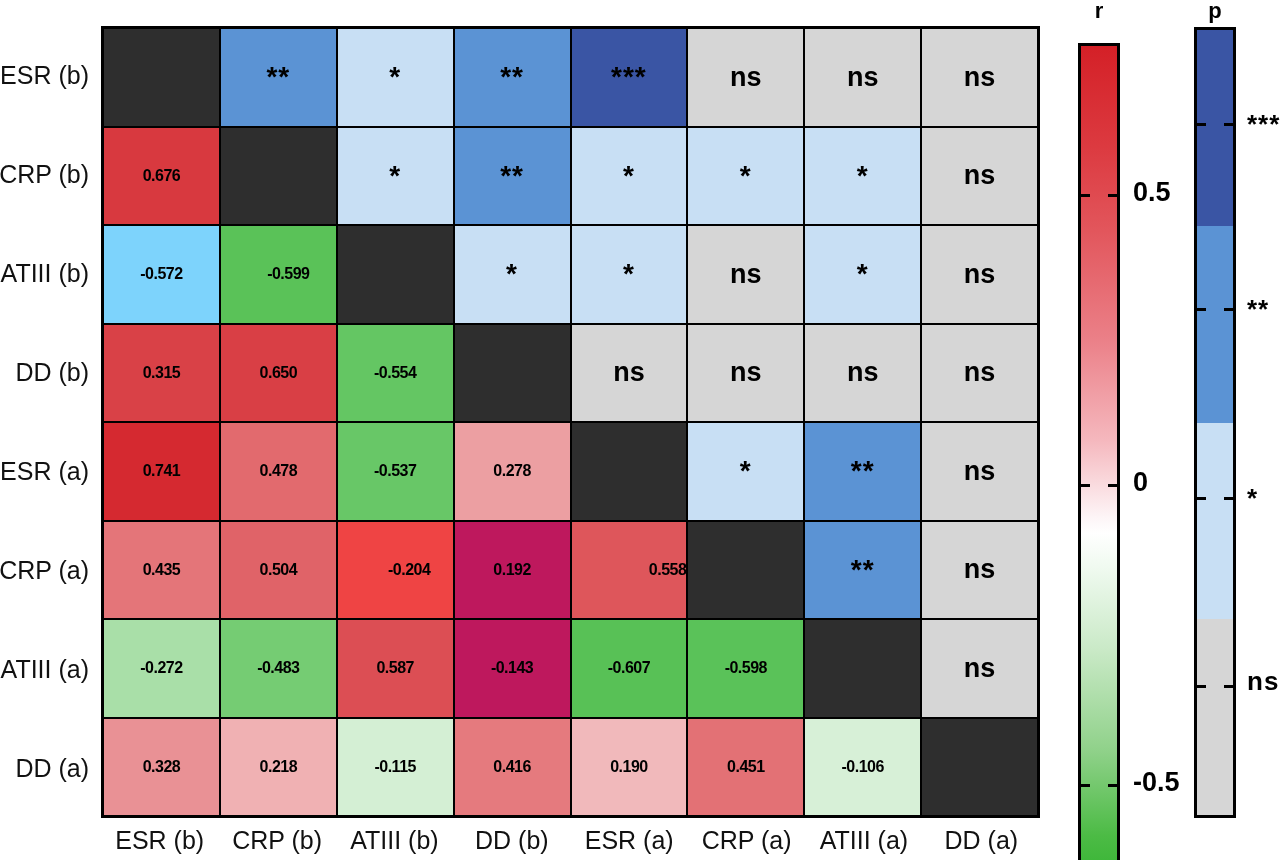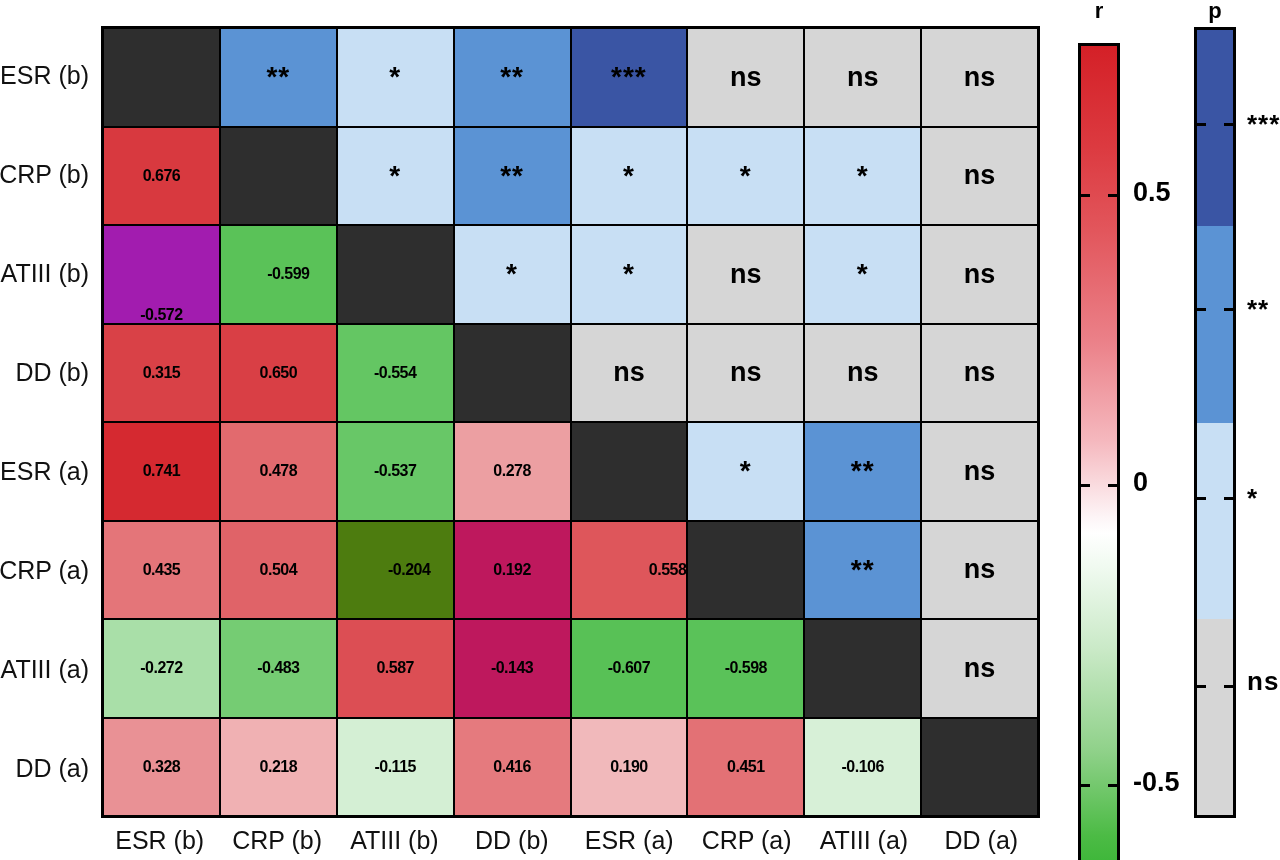--- a/index.html
+++ b/index.html
@@ -242,21 +242,21 @@
         </div>
         <div class="cell" style="background: rgb(200, 223, 244);">
           <span class="cell-text sig">*</span>
         </div>
         <div class="cell" style="background: rgb(200, 223, 244);">
           <span class="cell-text sig">*</span>
         </div>
         <div class="cell" style="background: rgb(214, 214, 214);">
           <span class="cell-text ns">ns</span>
         </div>
-        <div class="cell" style="background: #a21caf; align-items: flex-end;">
+        <div class="cell" style="background: #7dd3fc;">
           <span class="cell-text">-0.572</span>
         </div>
         <div class="cell" style="background: rgb(90, 194, 88); padding-left: 20px;">
           <span class="cell-text">-0.599</span>
         </div>
         <div class="cell diag" style="background: rgb(46, 46, 46);"></div>
         <div class="cell" style="background: rgb(200, 223, 244);">
           <span class="cell-text sig">*</span>
         </div>
         <div class="cell" style="background: rgb(200, 223, 244);">
@@ -314,21 +314,21 @@
         </div>
         <div class="cell" style="background: rgb(214, 214, 214);">
           <span class="cell-text ns">ns</span>
         </div>
         <div class="cell" style="background: rgb(228, 117, 121);">
           <span class="cell-text">0.435</span>
         </div>
         <div class="cell" style="background: rgb(224, 99, 104);">
           <span class="cell-text">0.504</span>
         </div>
-        <div class="cell" style="background: #4d7c0f; padding-left: 28px;">
+        <div class="cell" style="background: #ef4444; padding-left: 28px;">
           <span class="cell-text">-0.204</span>
         </div>
         <div class="cell" style="background: #be185d;">
           <span class="cell-text">0.192</span>
         </div>
         <div class="cell" style="background: rgb(222, 86, 91); justify-content: flex-end;">
           <span class="cell-text">0.558</span>
         </div>
         <div class="cell diag" style="background: rgb(46, 46, 46);"></div>
         <div class="cell" style="background: rgb(91, 147, 212);">

